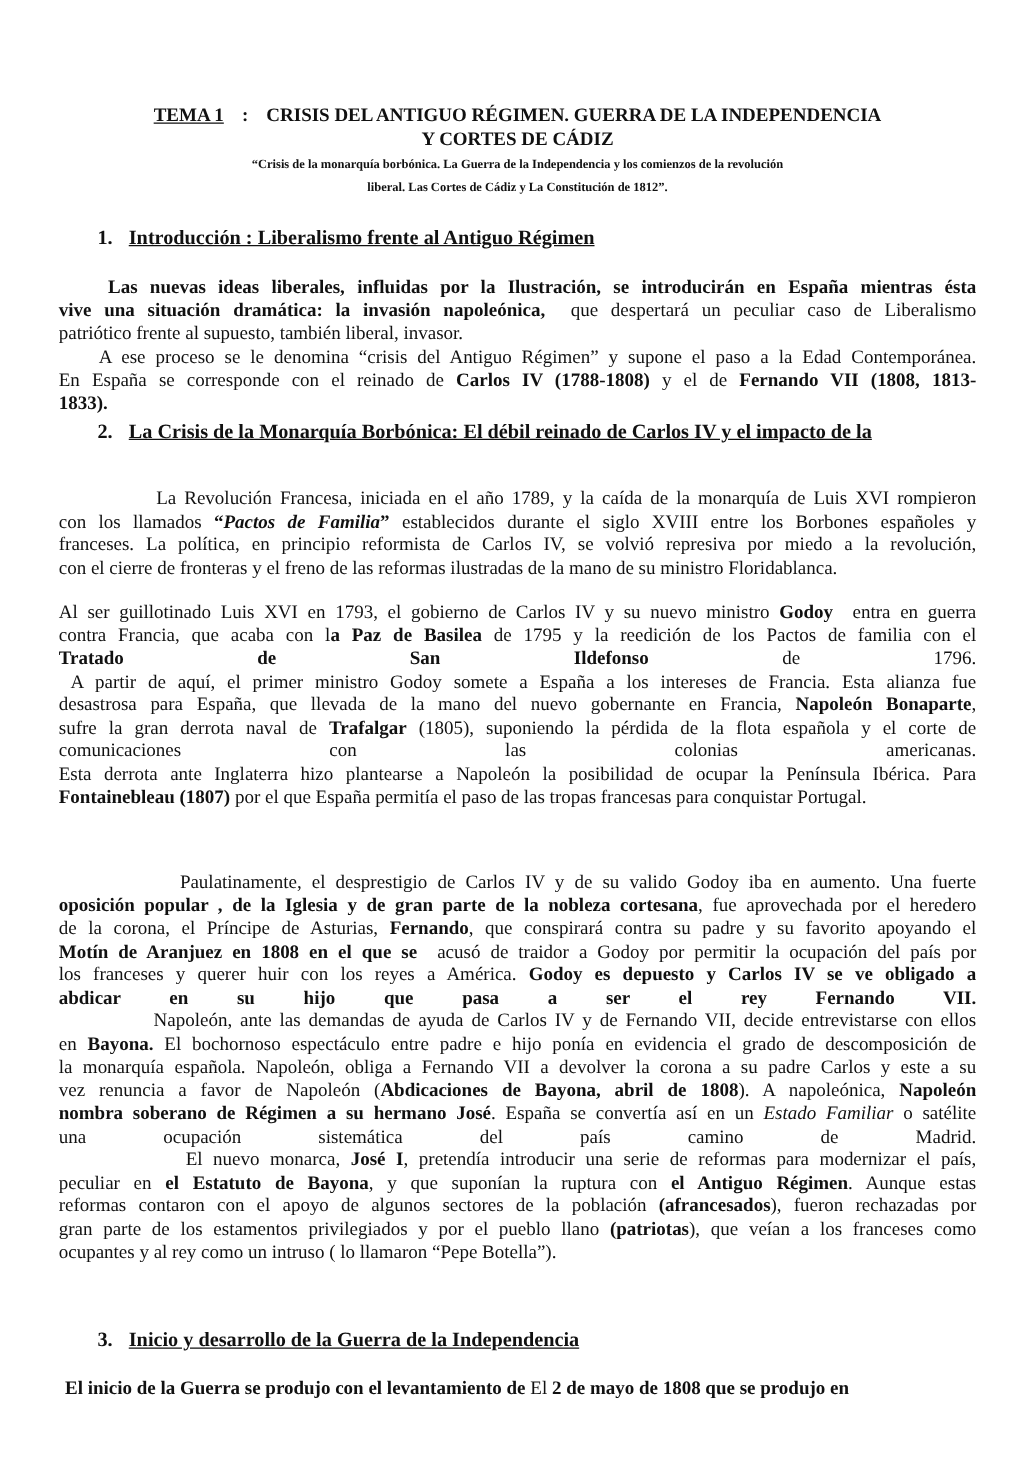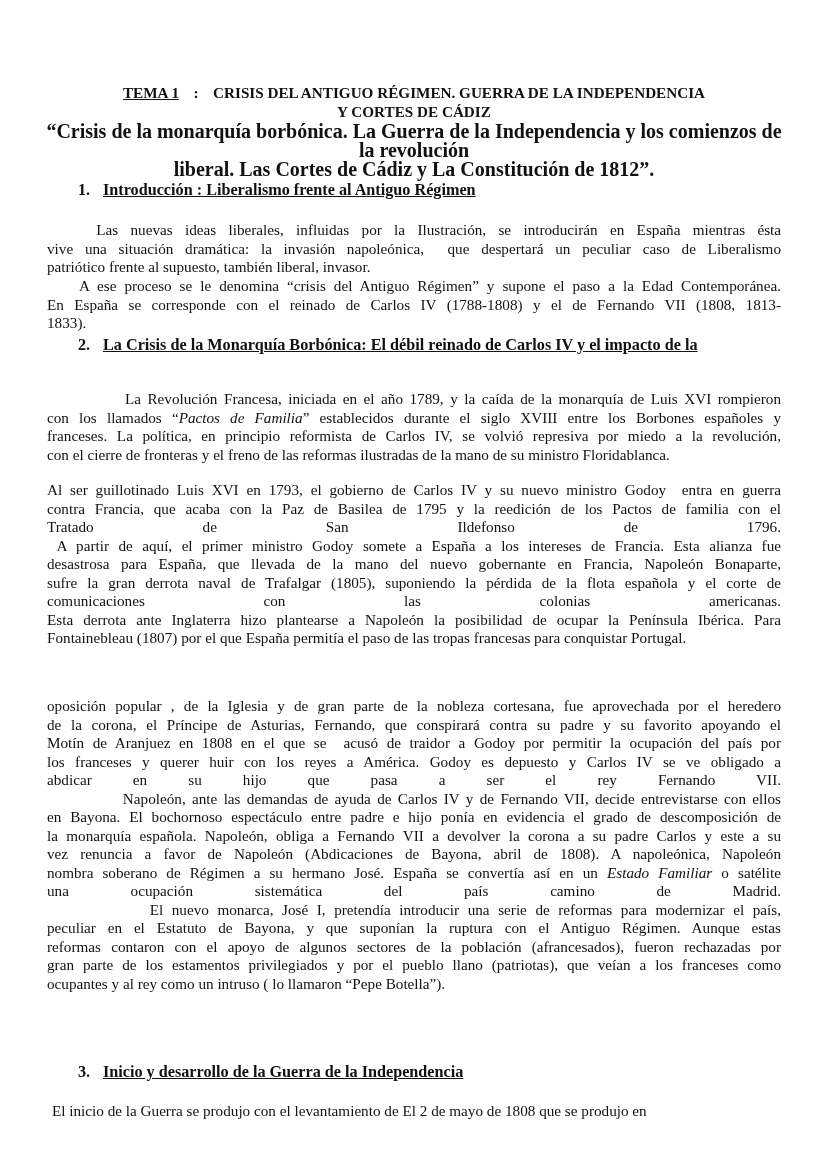--- a/index.html
+++ b/index.html
@@ -4,27 +4,27 @@
 <style>
   html, body { margin: 0; padding: 0; background: #ffffff; }
   body { width: 828px; height: 1171px; overflow: hidden; position: relative;
          font-family: "Liberation Serif", "DejaVu Serif", serif; color: #111111; }
   .page { position: absolute; left: 0; top: 16px; width: 748px; height: 1171px; }
   .title-block { position: absolute; left: 40px; width: 748px; top: 67px; text-align: center;
                  font-weight: bold; font-size: 15.2px; line-height: 19px; }
   .title-block .tema { text-decoration: underline; }
   .title-block .sep { display: inline-block; width: 34px; text-align: center; }
   .subtitle { position: absolute; left: 40px; width: 748px; top: 106px; text-align: center;
-              font-weight: bold; font-size: 20px; line-height: 19px; }
+              font-weight: bold; font-size: 10px; line-height: 19px; }
   .heading { position: absolute; font-weight: bold; font-size: 16.2px; line-height: 20px; }
   .heading .num { position: absolute; left: 0; top: 0; }
   .heading .txt { position: absolute; left: 25px; top: 0; text-decoration: underline; white-space: nowrap; }
   .para { position: absolute; left: 47px; width: 734px; font-size: 15.2px; line-height: 18.5px;
           text-align: justify; }
-  .para b { font-weight: normal; }
+  .para b { font-weight: bold; }
   .para i { font-style: italic; }
   .line { display: block; white-space: nowrap; }
   .jl { display: block; text-align: justify; text-align-last: justify; white-space: normal; }
 </style>
 </head>
 <body>
 
 <div class="page">
 
   <div class="title-block">
@@ -69,20 +69,21 @@
       <span class="jl"><span>contra Francia, que acaba con l</span><b>a Paz de Basilea</b><span>&nbsp;de 1795 y la reedición de los Pactos de familia con el</span></span>
       <span class="jl"><b>Tratado de San Ildefonso</b><span>&nbsp;de 1796.</span></span>
       <span class="jl"><span>&nbsp;A partir de aquí, el primer ministro Godoy somete a España a los intereses de Francia. Esta alianza fue</span></span>
       <span class="jl"><span>desastrosa para España, que llevada de la mano del nuevo gobernante en Francia, </span><b>Napoleón Bonaparte</b><span>,</span></span>
       <span class="jl"><span>sufre la gran derrota naval  de  </span><b>Trafalgar</b><span>&nbsp;(1805), suponiendo  la pérdida de la flota española y el corte de</span></span>
       <span class="jl"><span>comunicaciones con las colonias americanas.</span></span>
       <span class="jl"><span>Esta derrota ante Inglaterra  hizo plantearse a Napoleón  la posibilidad de ocupar la Península Ibérica. Para</span></span>
       <span class="line"><b>Fontainebleau (1807)</b><span>&nbsp;por el que España permitía el paso de las tropas francesas para conquistar Portugal.</span></span>
     </div>
   <div class="para" style="top:681px;">
+      <span class="jl"><span>&nbsp;&nbsp;&nbsp;&nbsp;&nbsp;&nbsp;&nbsp;&nbsp;&nbsp;&nbsp;&nbsp;&nbsp;Paulatinamente, el desprestigio de Carlos IV y de su valido Godoy iba en aumento. Una fuerte</span></span>
       <span class="jl"><b>oposición popular , de la Iglesia y de gran parte de la nobleza cortesana</b><span>, fue aprovechada por el heredero</span></span>
       <span class="jl"><span>de la corona, el Príncipe de Asturias,  </span><b>Fernando</b><span>, que conspirará  contra su padre y su favorito apoyando el</span></span>
       <span class="jl"><b>Motín de Aranjuez en  1808 en el que se</b><span>&nbsp;&nbsp;acusó de traidor a Godoy  por permitir la ocupación del país por</span></span>
       <span class="jl"><span>los franceses y querer huir con los reyes a América. </span><b>Godoy es depuesto y Carlos IV se ve obligado a</b></span>
       <span class="jl"><b>abdicar en su hijo  que pasa a ser el rey Fernando VII.</b></span>
       <span class="jl"><span>&nbsp;&nbsp;&nbsp;&nbsp;&nbsp;&nbsp;&nbsp;&nbsp;&nbsp;&nbsp;&nbsp;&nbsp;Napoleón, ante las demandas de ayuda de Carlos IV y de Fernando VII, decide entrevistarse con ellos</span></span>
       <span class="jl"><span>en </span><b>Bayona.</b><span>&nbsp;El bochornoso espectáculo entre padre e hijo ponía en evidencia el grado de descomposición de</span></span>
       <span class="jl"><span>la monarquía española. Napoleón, obliga a Fernando VII a devolver la corona a su padre Carlos y este a su</span></span>
       <span class="jl"><span>vez renuncia a favor de Napoleón  (</span><b>Abdicaciones de Bayona, abril de 1808</b><span>). A napoleónica, </span><b>Napoleón</b></span>
       <span class="jl"><b>nombra soberano de Régimen a su hermano José</b><span>. España se convertía así en un </span><i>Estado Familiar</i><span>&nbsp;o satélite</span></span>

